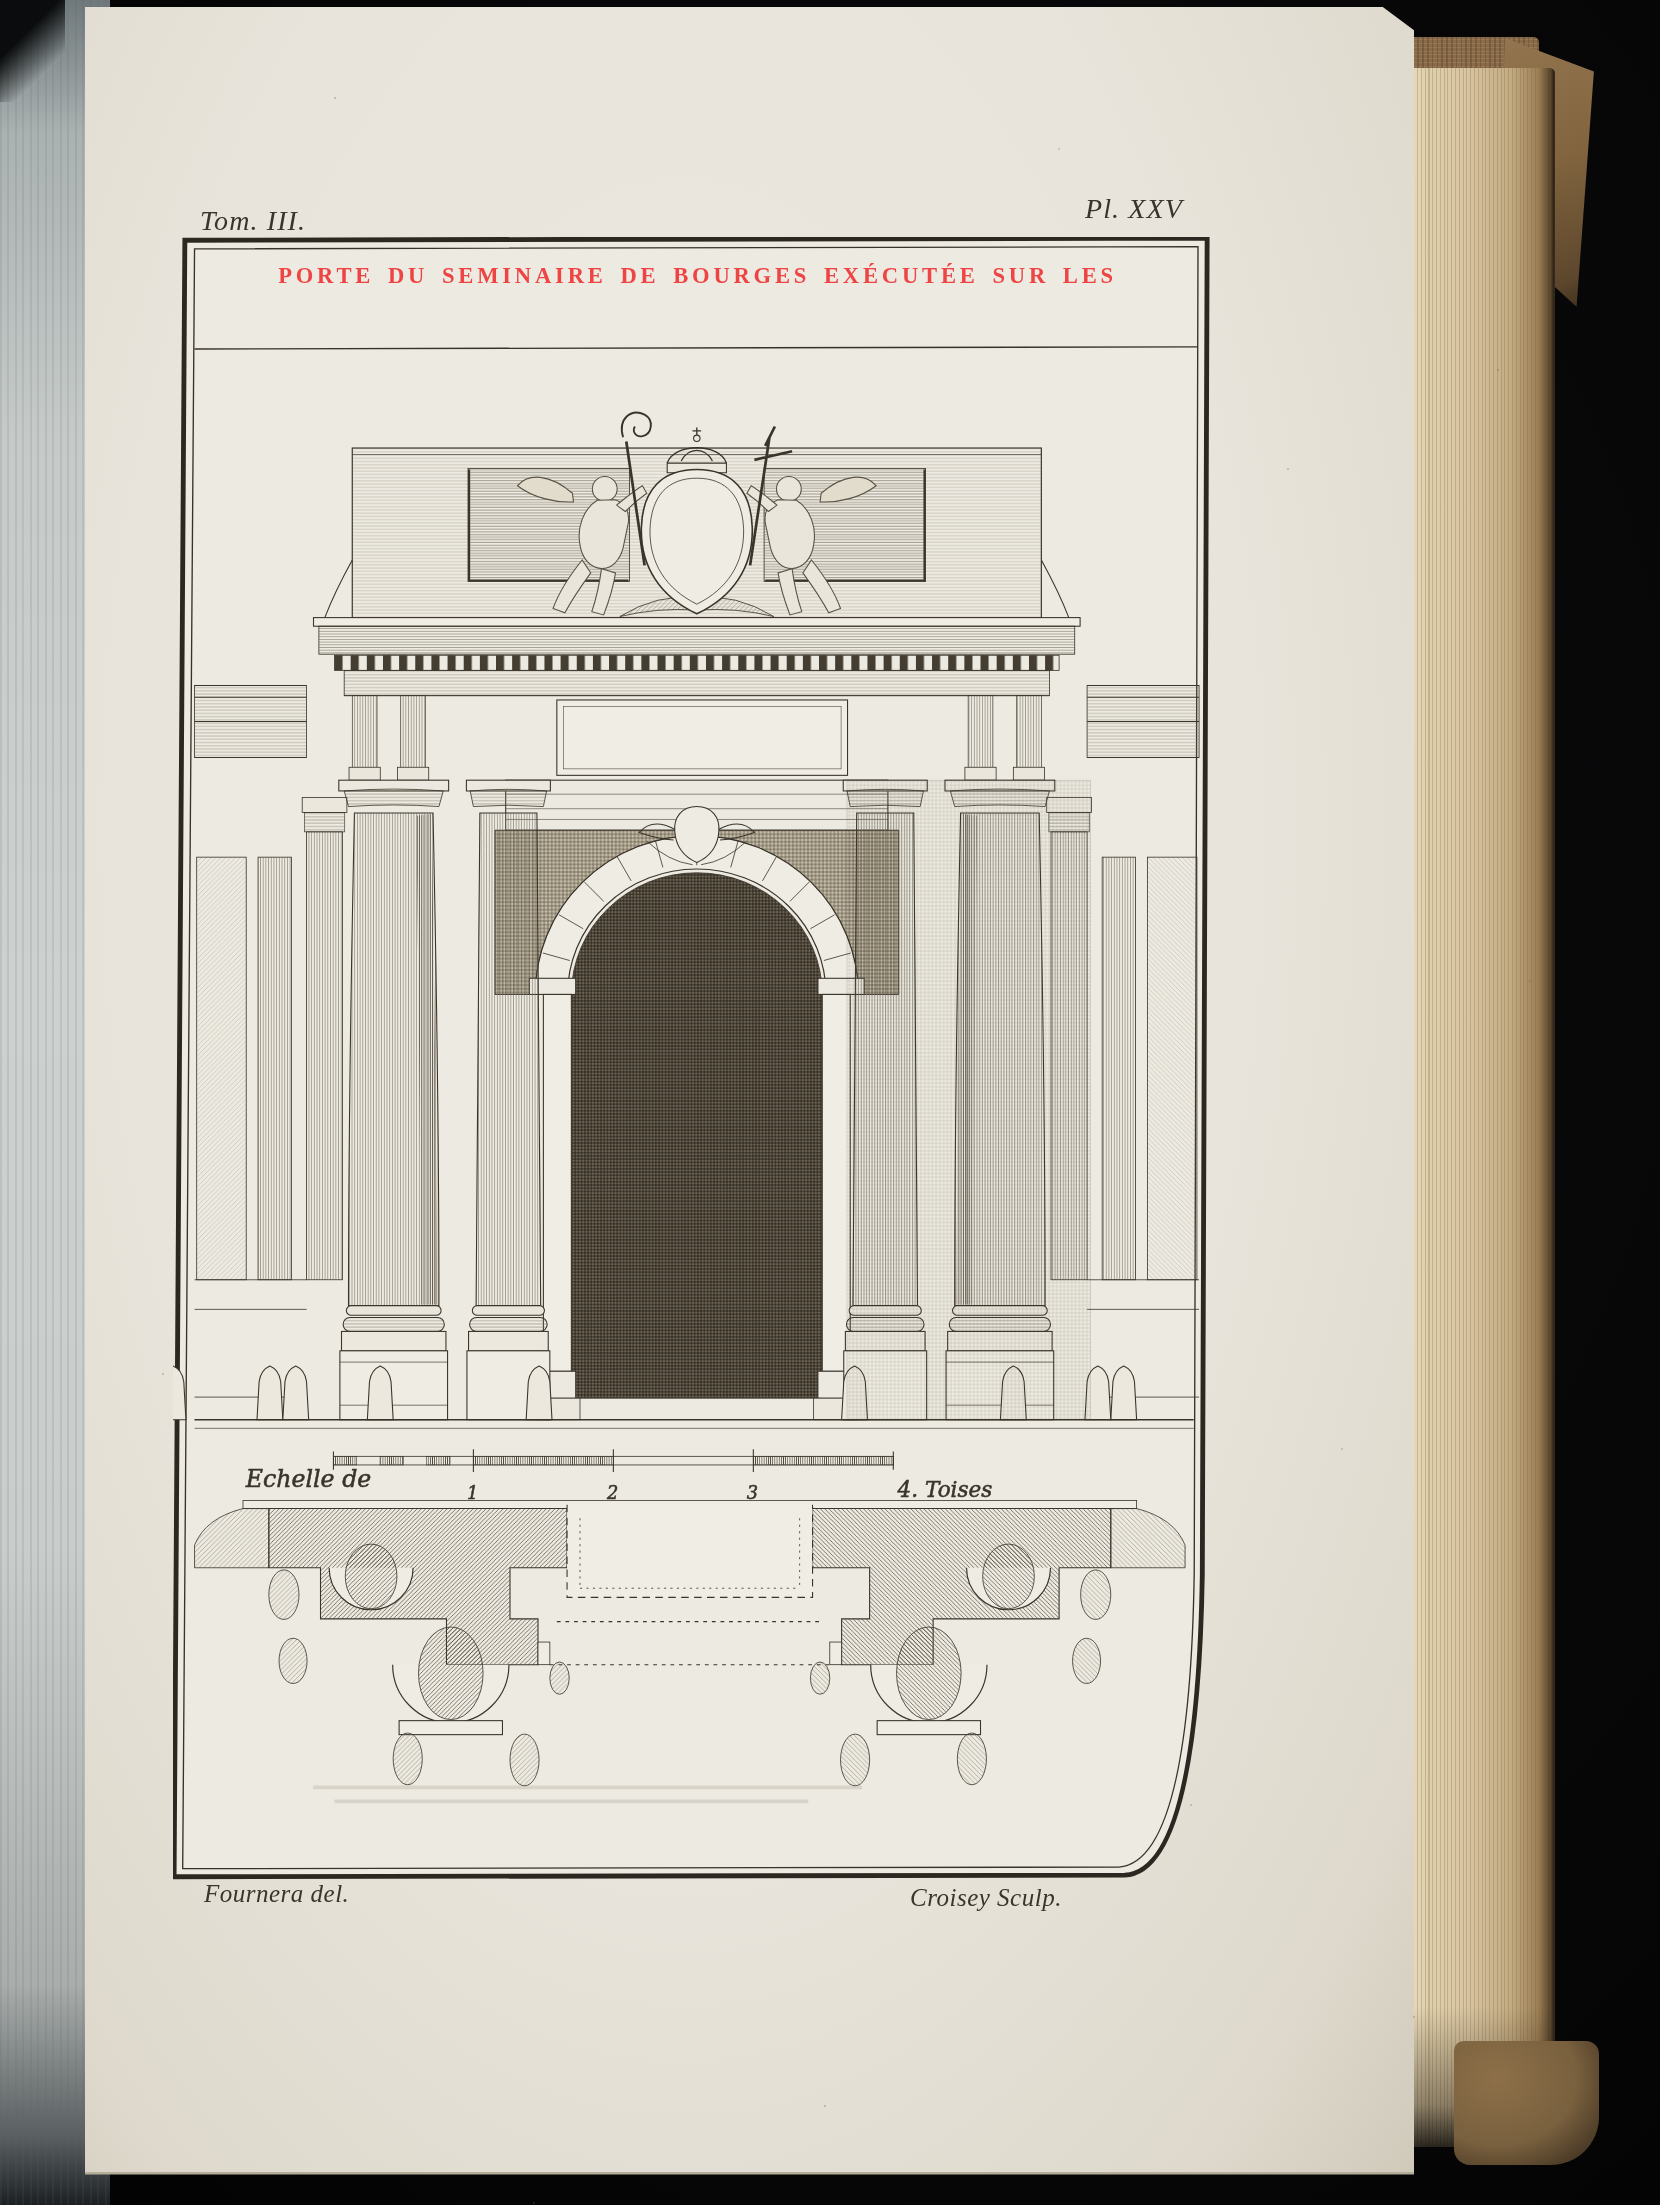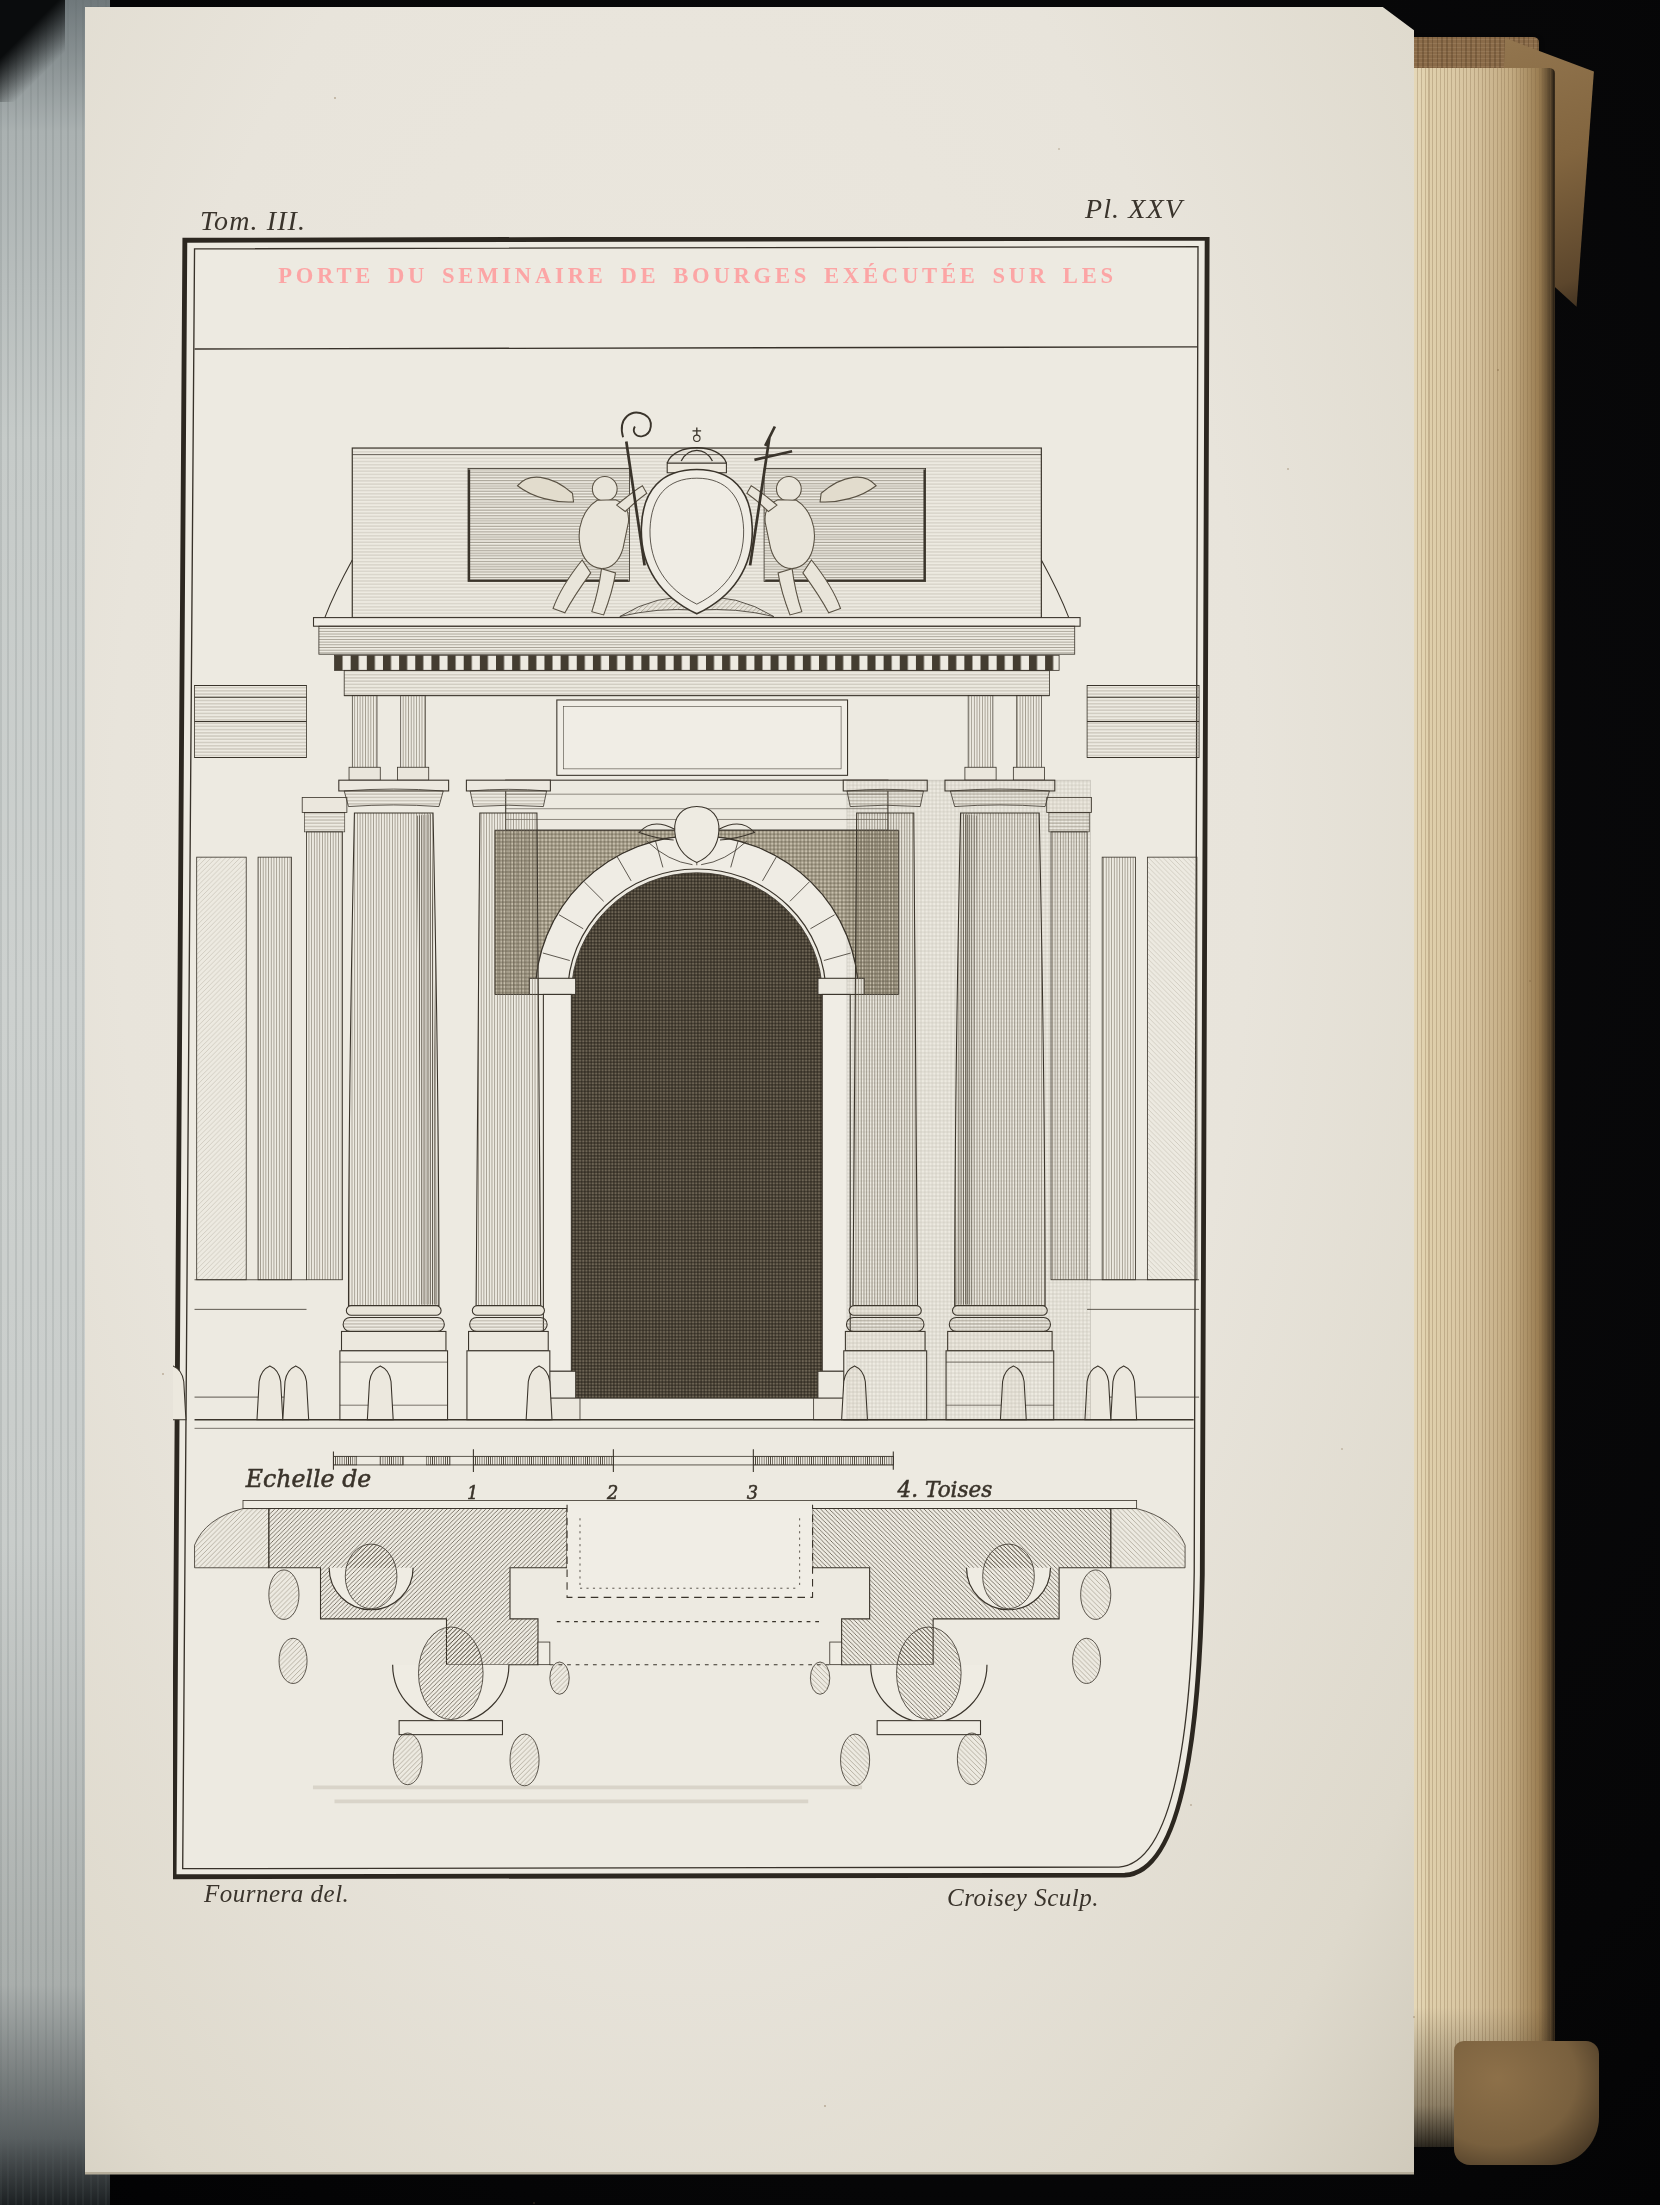--- a/index.html
+++ b/index.html
@@ -40,28 +40,28 @@
       box-shadow:614px 140px 0 rgba(115,88,55,.38),1163px 272px 0 rgba(115,88,55,.4),
       291px 813px 0 0.5px #b9894b,953px 371px 0 rgba(115,88,55,.35),108px 1491px 0 rgba(115,88,55,.4),
       1195px 883px 0 rgba(115,88,55,.33),-172px 1276px 0 rgba(115,88,55,.38),490px 2008px 0 rgba(115,88,55,.4),
       856px 1707px 0 rgba(115,88,55,.35),199px 2105px 0 rgba(100,80,55,.4),-102px 474px 0 rgba(115,88,55,.3),
       1007px 1351px 0 rgba(115,88,55,.3),345px 665px 0 rgba(115,88,55,.3),13.5px 1063px 0 rgba(115,88,55,.35),
       724px 51px 0 rgba(115,88,55,.3),1079px 1919px 0 rgba(115,88,55,.35);}
   
   .hdr{position:absolute;color:#3a342c;font-style:italic;letter-spacing:1.1px;}
   #vol{left:200px;top:190px;font-size:28px;margin-top:15px;}
   #plt{left:1085px;top:193px;font-size:28px;}
-  .title-line{position:absolute;left:186px;width:1023px;text-align:center;color:#fca5a5;
+  .title-line{position:absolute;left:186px;width:1023px;text-align:center;color:#ef4444;
       font-weight:bold;font-size:22.6px;letter-spacing:3.8px;word-spacing:4.3px;white-space:nowrap;}
   #t1{top:263px;}
   #t2{top:303px;}
   #t2 .sup{font-size:14px;vertical-align:7.5px;letter-spacing:1.1px;}
   .credit{position:absolute;color:#3a342c;font-style:italic;font-size:25px;letter-spacing:0.5px;}
   #cr-l{left:204px;top:1880px;text-align:right;}
-  #cr-r{left:910px;top:1884px;width:226px;text-align:center;}
+  #cr-r{left:910px;top:1884px;width:226px;text-align:left;}
   
   #plate{position:absolute;left:173px;top:237px;width:1039px;height:1643px;}
   #plate text{font-family:"DejaVu Serif","Liberation Serif",serif;font-style:italic;fill:#3a332a;}
 </style>
 </head>
 <body>
 
 <div id="canvas">
   <div class="backdrop"></div>
   <div class="left-pages"></div>

